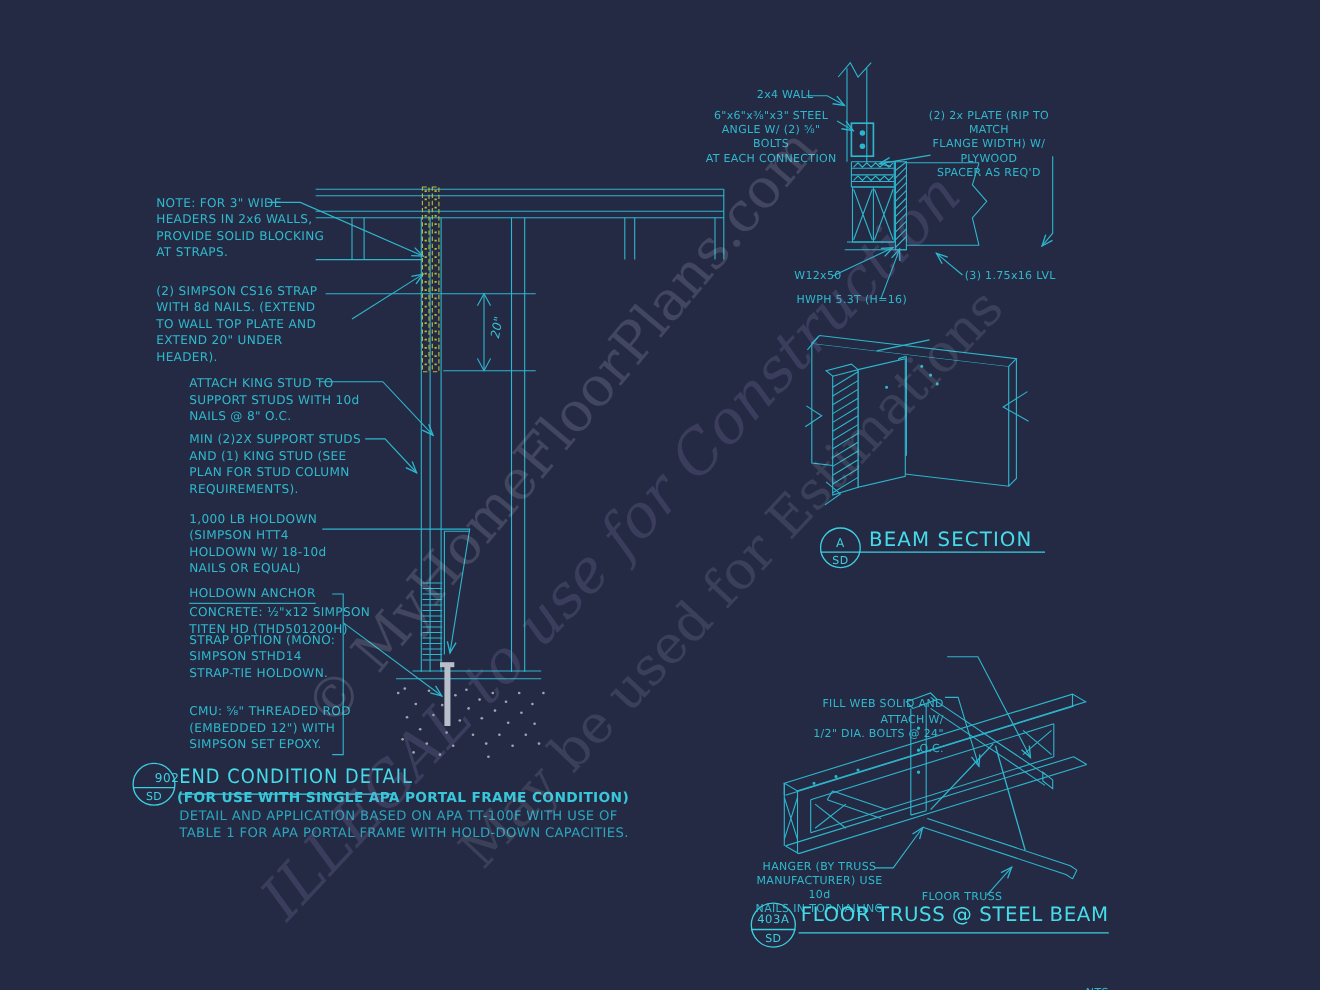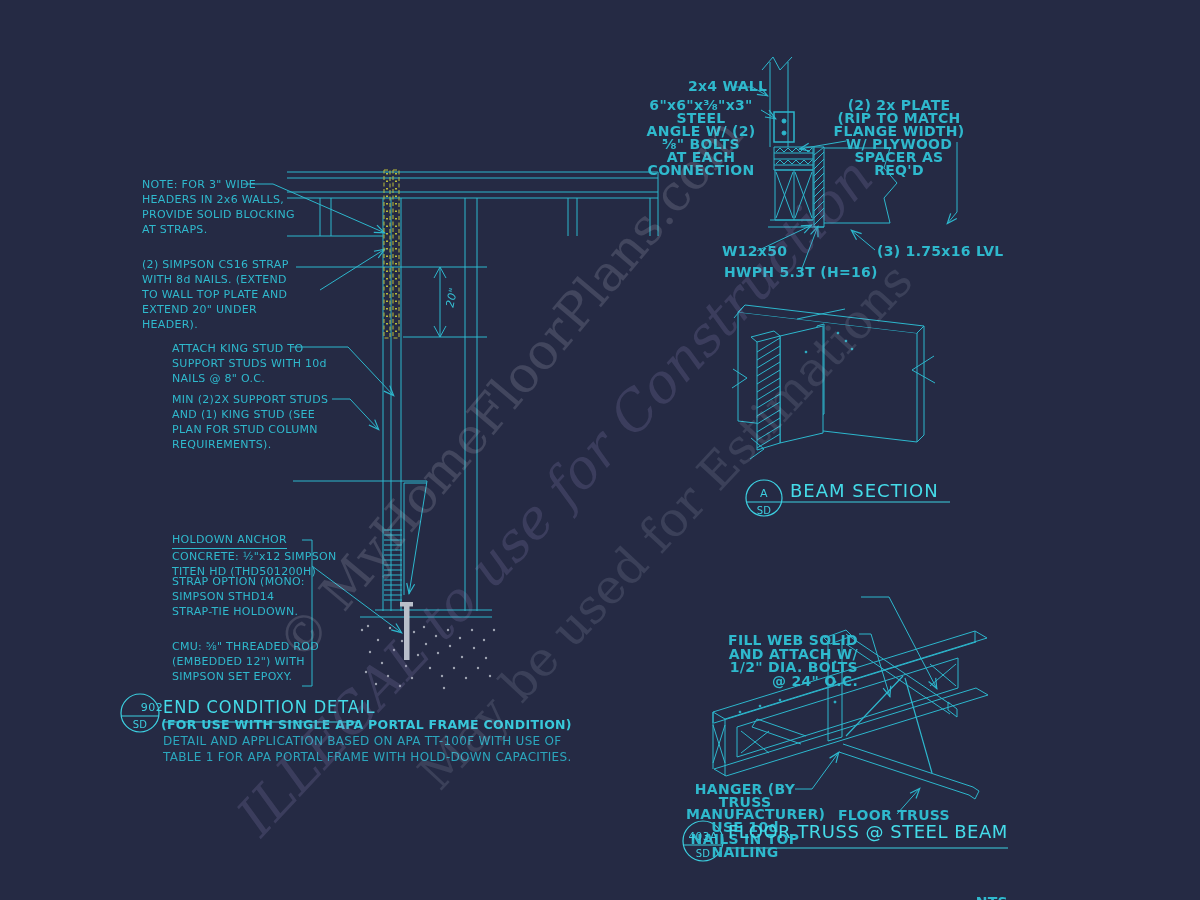--- a/index.html
+++ b/index.html
@@ -1,21 +1,21 @@
 <!DOCTYPE html>
 <html><head>
 <meta charset="utf-8">
 <style>
   html,body{margin:0;padding:0;background:#14182b;}
   .sheet{position:relative;width:1200px;height:900px;background:#252a44;overflow:hidden;
          font-family:"DejaVu Sans",sans-serif;}
   svg.linework{position:absolute;left:0;top:0;z-index:1;}
   .txt{position:absolute;z-index:3;color:#2fb9cd;font-size:11px;line-height:15px;
        letter-spacing:.3px;white-space:pre-line;}
-  .lbl{font-size:14px;line-height:13px;font-weight:bold;}
+  .lbl{font-size:10px;line-height:13px;}
   .c{text-align:center;} .r{text-align:right;margin-top:45px;}
   .title{color:#45dce9;font-size:18px;letter-spacing:1px;white-space:nowrap;
          transform-origin:left top;}
   .sub1{color:#38c8da;font-size:12.5px;line-height:16px;white-space:nowrap;font-weight:bold;}
   .sub2{color:#2ba6bd;font-size:12px;line-height:15.5px;}
   .tagnum{color:#3ccfe0;font-size:11px;letter-spacing:.5px;text-align:center;}
   .tagsd{color:#3ccfe0;font-size:10px;text-align:center;}
   .uline{border-bottom:1px solid currentColor;display:inline-block;padding-bottom:1px;}
   .dim{font-style:italic;color:#35c2d6;transform:rotate(-78deg);}
   .wm{position:absolute;z-index:5;pointer-events:none;font-family:"DejaVu Serif",serif;
@@ -233,20 +233,24 @@
 TO WALL TOP PLATE AND
 EXTEND 20" UNDER
 HEADER).</div>
 <div class="txt" style="left:172px;top:341px">ATTACH KING STUD TO
 SUPPORT STUDS WITH 10d
 NAILS @ 8" O.C.</div>
 <div class="txt" style="left:172px;top:392px">MIN (2)2X SUPPORT STUDS
 AND (1) KING STUD (SEE
 PLAN FOR STUD COLUMN
 REQUIREMENTS).</div>
+<div class="txt" style="left:172px;top:464px">1,000 LB HOLDOWN
+(SIMPSON HTT4
+HOLDOWN W/ 18-10d
+NAILS OR EQUAL)</div>
 <div class="txt" style="left:172px;top:532px"><span class="uline">HOLDOWN ANCHOR</span></div>
 <div class="txt" style="left:172px;top:549px">CONCRETE: ½"x12 SIMPSON
 TITEN HD (THD501200H)</div>
 <div class="txt" style="left:172px;top:574px">STRAP OPTION (MONO:
 SIMPSON STHD14
 STRAP-TIE HOLDOWN.</div>
 <div class="txt" style="left:172px;top:639px">CMU: ⅝" THREADED ROD
 (EMBEDDED 12") WITH
 SIMPSON SET EPOXY.</div>
 <div class="txt dim" style="left:442px;top:290px">20"</div>

